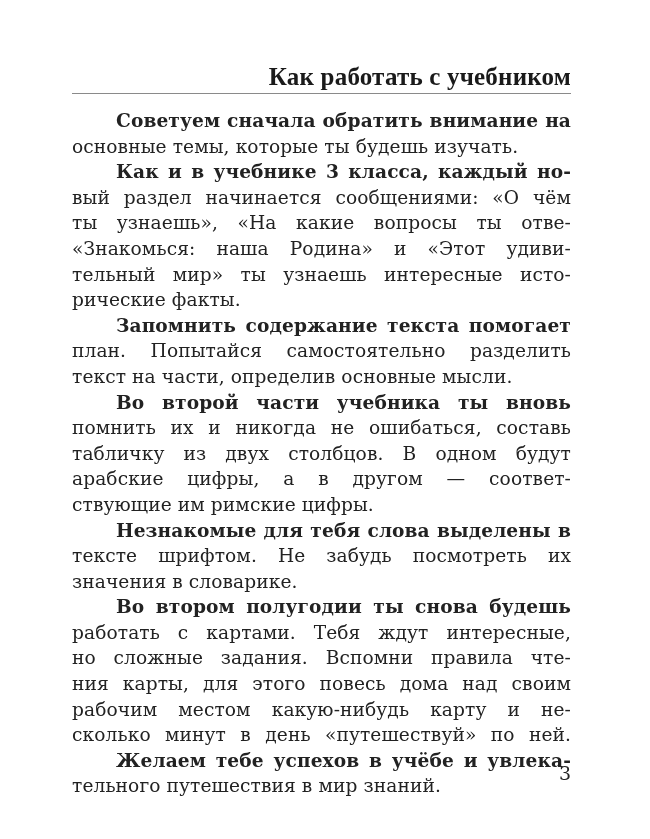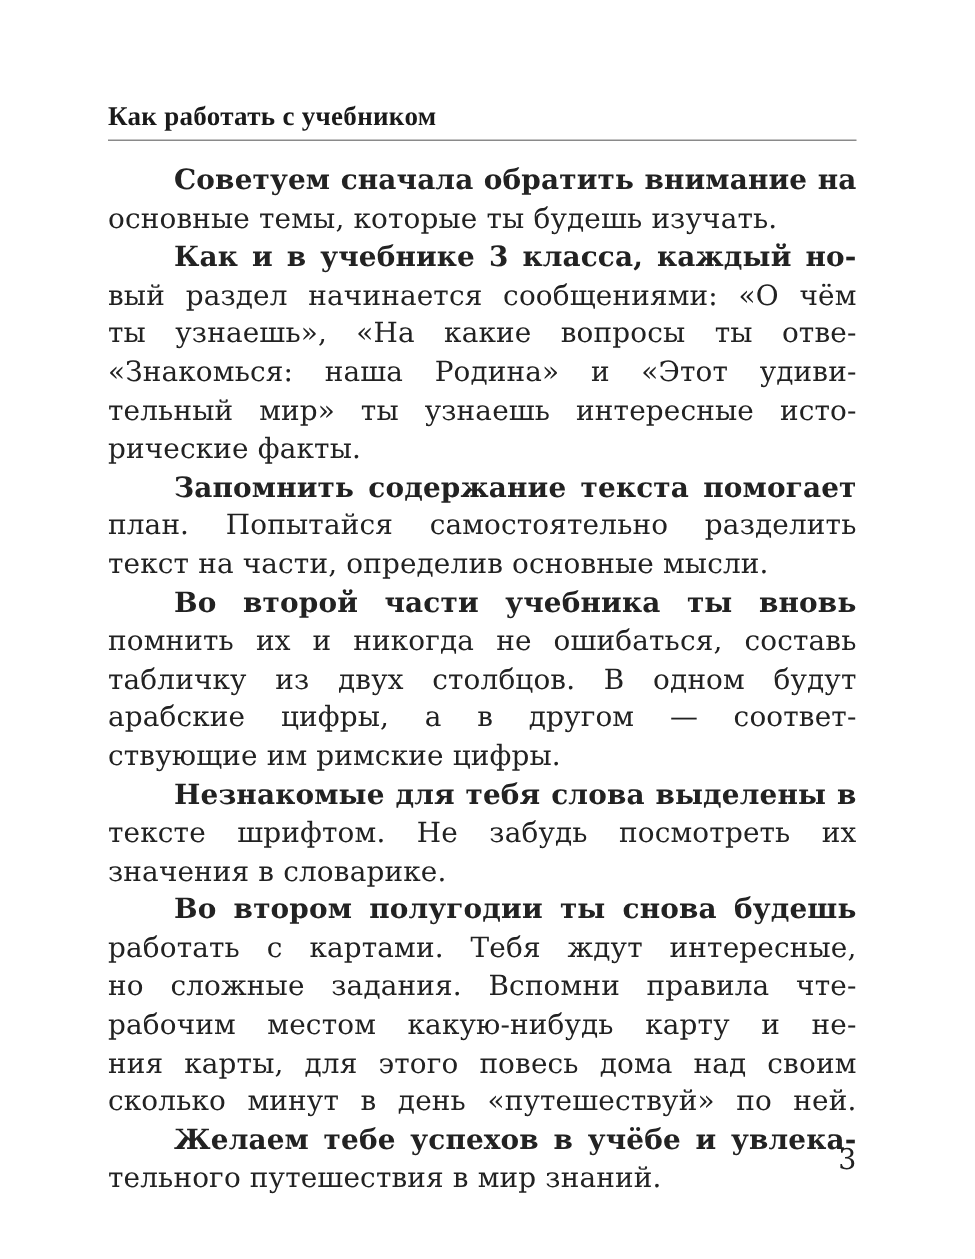--- a/index.html
+++ b/index.html
@@ -20,24 +20,24 @@
       left: 72px;
       top: 0;
       width: 499px;
       height: 839px;
     }
     .title {
       position: absolute;
       left: 0;
       top: 62px;
       width: 499px;
-      text-align: left;
+      text-align: right;
       font-family: "Liberation Serif", "DejaVu Serif", serif;
       font-weight: bold;
-      font-size: 18px;
+      font-size: 25px;
       line-height: 30px;
       color: #1a1a1a;
       letter-spacing: 0.2px;
     }
     .rule {
       position: absolute;
       left: 0;
       top: 93px;
       width: 499px;
       height: 0;
@@ -117,22 +117,22 @@
     <div>
       <span class="line indent">Незнакомые для тебя слова выделены в</span>
       <span class="line">тексте шрифтом. Не забудь посмотреть их</span>
       <span class="line last">значения в словарике.</span>
     </div>
 
     <div>
       <span class="line indent">Во втором полугодии ты снова будешь</span>
       <span class="line">работать с картами. Тебя ждут интересные,</span>
       <span class="line">но сложные задания. Вспомни правила чте-</span>
+      <span class="line">ния карты, для этого повесь дома над своим</span>
       <span class="line">рабочим местом какую-нибудь карту и не-</span>
-      <span class="line">ния карты, для этого повесь дома над своим</span>
       <span class="line">сколько минут в день «путешествуй» по ней.</span>
     </div>
 
     <div>
       <span class="line indent">Желаем тебе успехов в учёбе и увлека-</span>
       <span class="line last">тельного путешествия в мир знаний.</span>
     </div>
 
   </div>
 

